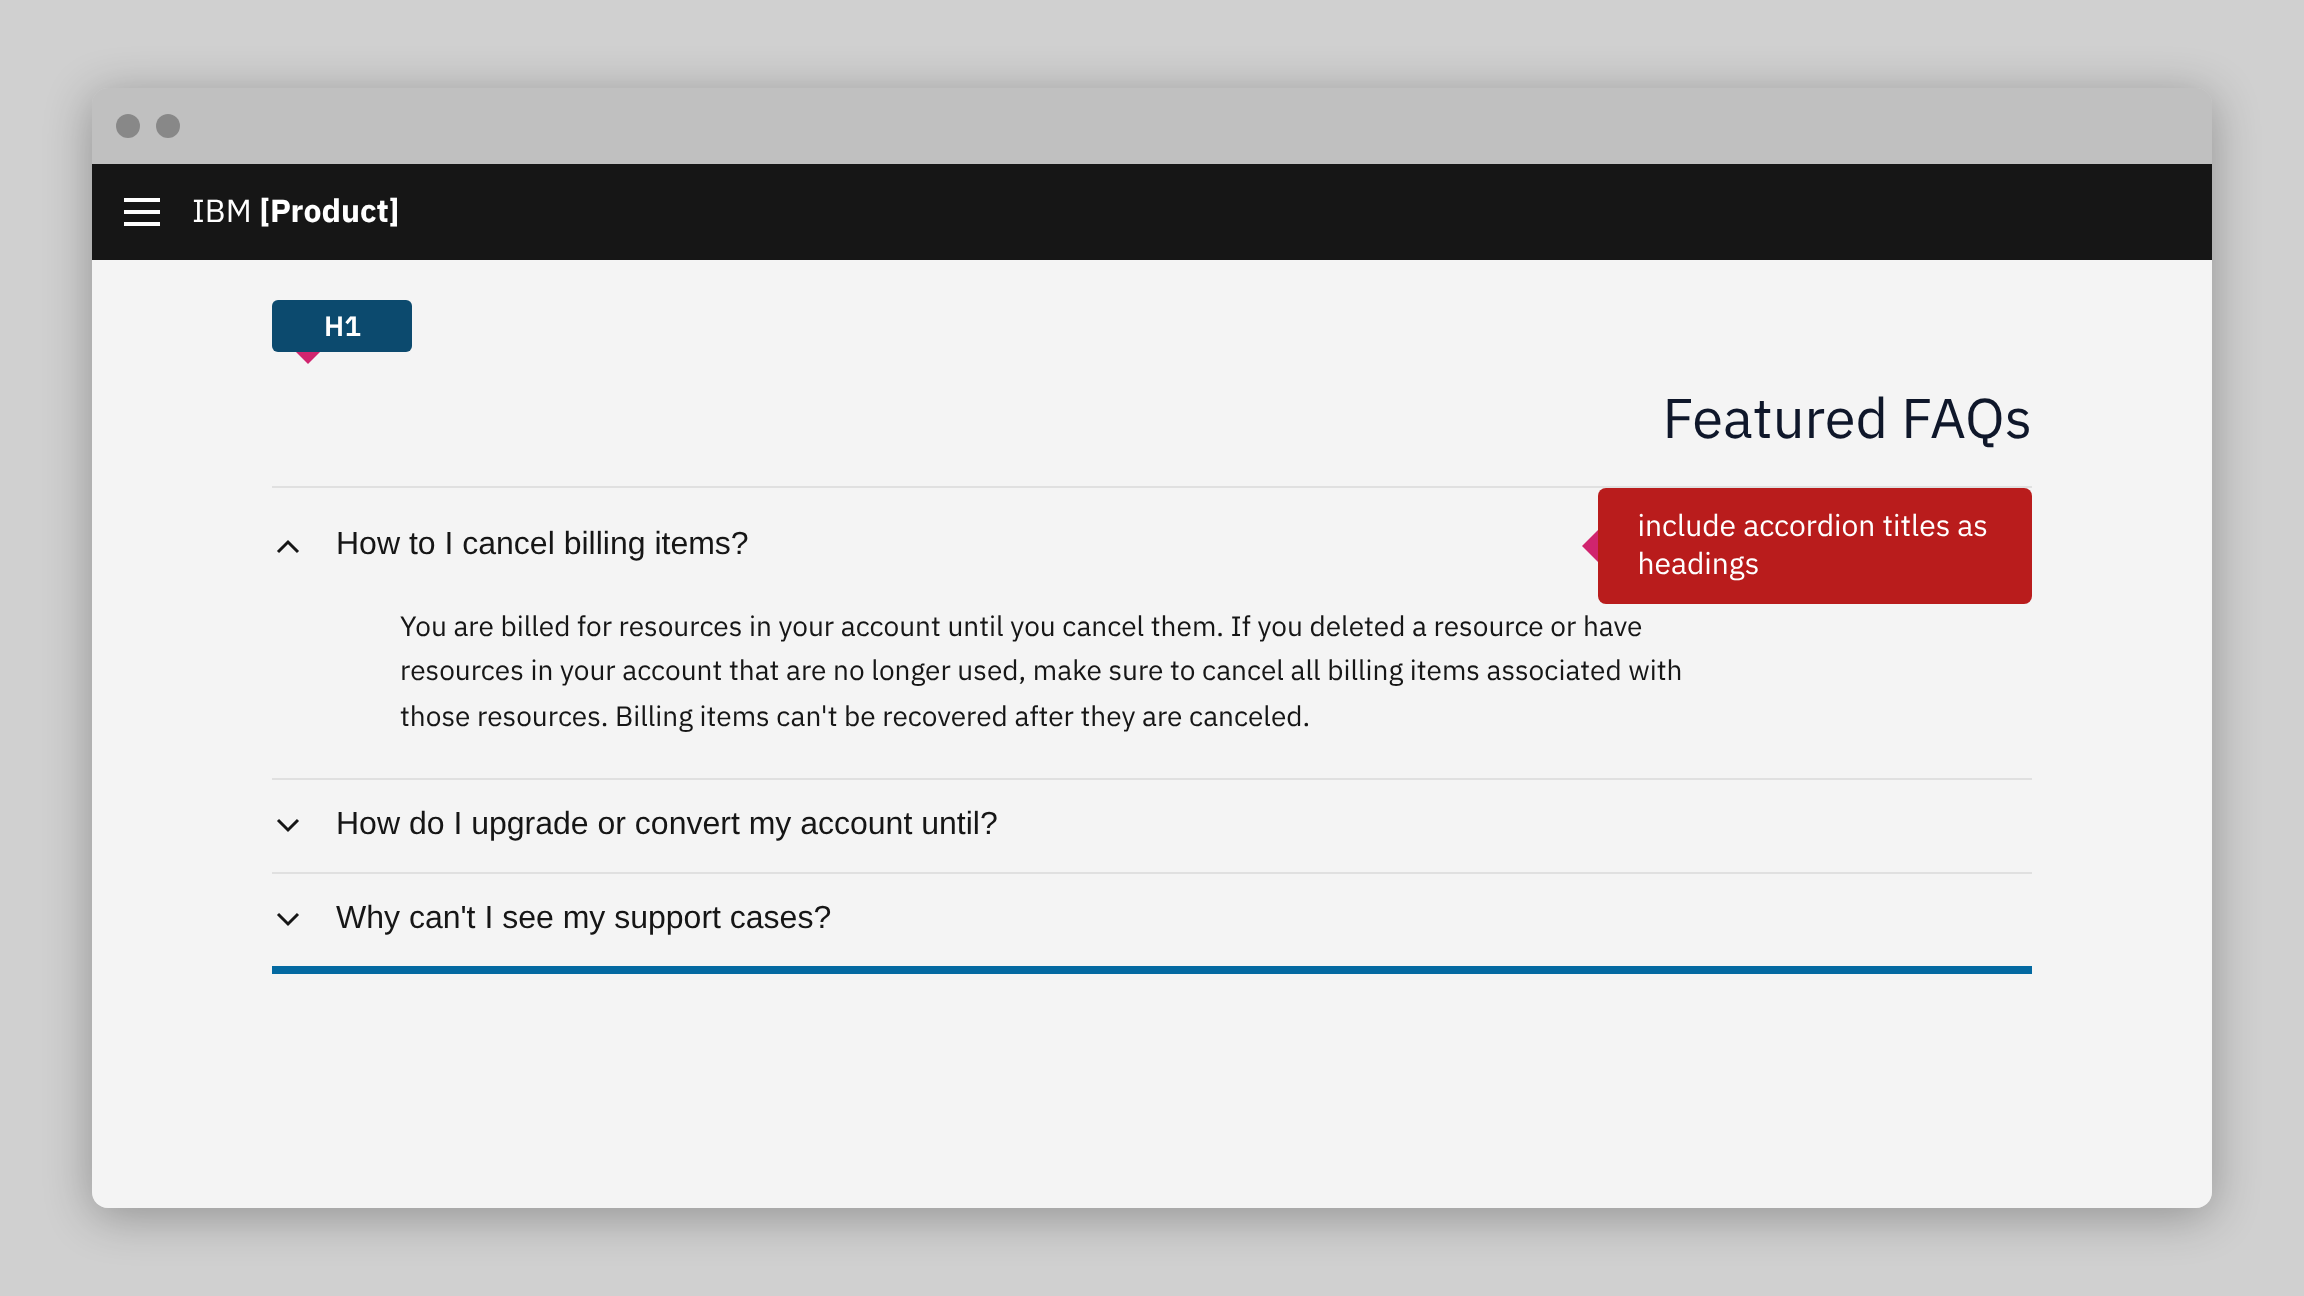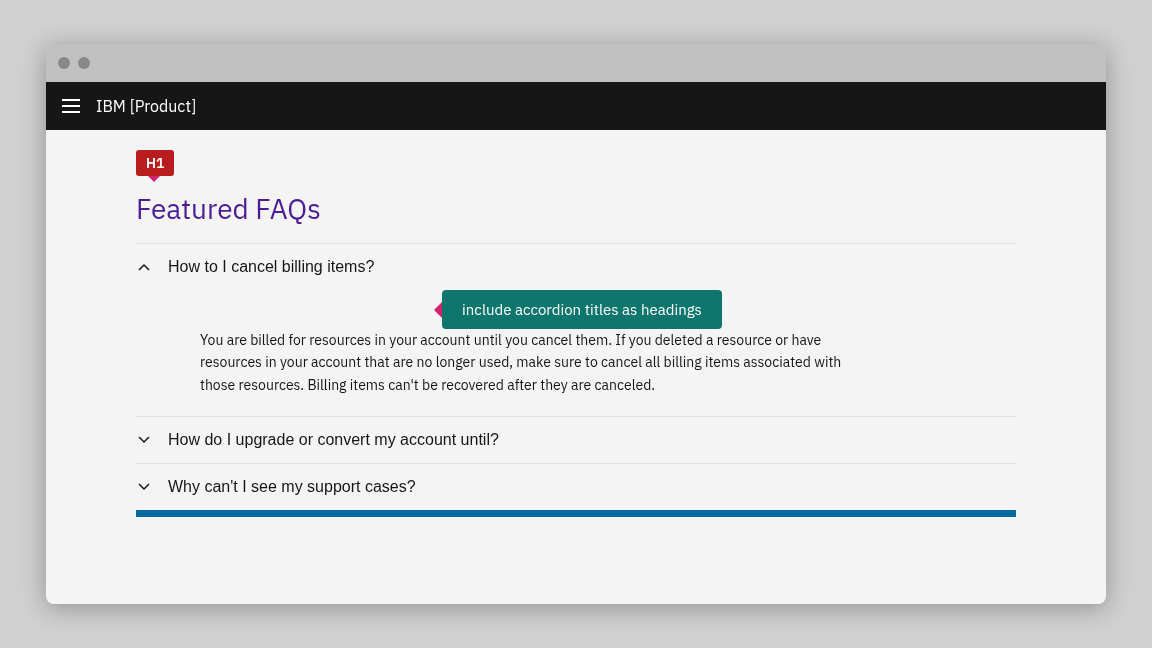--- a/index.html
+++ b/index.html
@@ -66,75 +66,76 @@
       background: #ffffff;
     }
 
     .nav-title {
       color: #ffffff;
       font-size: 16px;
       font-weight: 400;
     }
 
     .nav-title strong {
-      font-weight: 400;
+      font-weight: 700;
     }
 
     .page-content {
       background: #f4f4f4;
       flex: 1;
       overflow: hidden;
       padding: 20px 90px 20px 90px;
       position: relative;
     }
 
     
     .heading-badge {
       display: inline-block;
-      background: #b91c1c;
+      background: #0c4a6e;
       color: #ffffff;
       font-size: 14px;
       font-weight: 600;
-      padding: 4px 10px;
+      padding: 4px 26px;
       border-radius: 3px;
       position: relative;
       margin-bottom: 6px;
     }
 
     .heading-badge::after {
       content: '';
       position: absolute;
       bottom: -6px;
       left: 12px;
       width: 0;
       height: 0;
       border-left: 6px solid transparent;
       border-right: 6px solid transparent;
       border-top: 6px solid #d0246e;
     }
 
     .page-h1 {
       font-size: 28px;
       font-weight: 400;
-      color: #4c1d95;
+      color: #0f172a;
       margin-bottom: 16px;
       margin-top: 8px;
+      text-align: right;
     }
 
     
     .accordion {
       margin-top: 8px;
     }
 
     .accordion-item {
       border-top: 1px solid #e0e0e0;
     }
 
     .accordion-item:last-child {
-      border-bottom: 7px solid #0369a1;
+      border-bottom: 4px solid #0369a1;
     }
 
     .accordion-header {
       display: flex;
       align-items: center;
       gap: 16px;
       padding: 14px 0;
       cursor: pointer;
       background: transparent;
       border: none;
@@ -168,21 +169,21 @@
       font-size: 14px;
       line-height: 1.6;
       color: #161616;
       margin-left: 32px;
     }
 
     
     .tooltip-callout {
       display: inline-flex;
       align-items: center;
-      background: #0f766e;
+      background: #b91c1c;
       color: #ffffff;
       font-size: 15px;
       font-weight: 400;
       padding: 10px 20px;
       border-radius: 4px;
       position: relative;
       margin-left: 12px;
     }
 
     .tooltip-callout::before {
@@ -194,21 +195,20 @@
       width: 0;
       height: 0;
       border-top: 8px solid transparent;
       border-bottom: 8px solid transparent;
       border-right: 8px solid #d0246e;
     }
 
     .accordion-header-row {
       display: flex;
       align-items: center;
-      flex-direction: column;
     }
 
     .h2-badge-wrapper {
       margin-bottom: 4px;
     }
   </style>
 </head>
 <body>
 
 <div class="browser-window">

